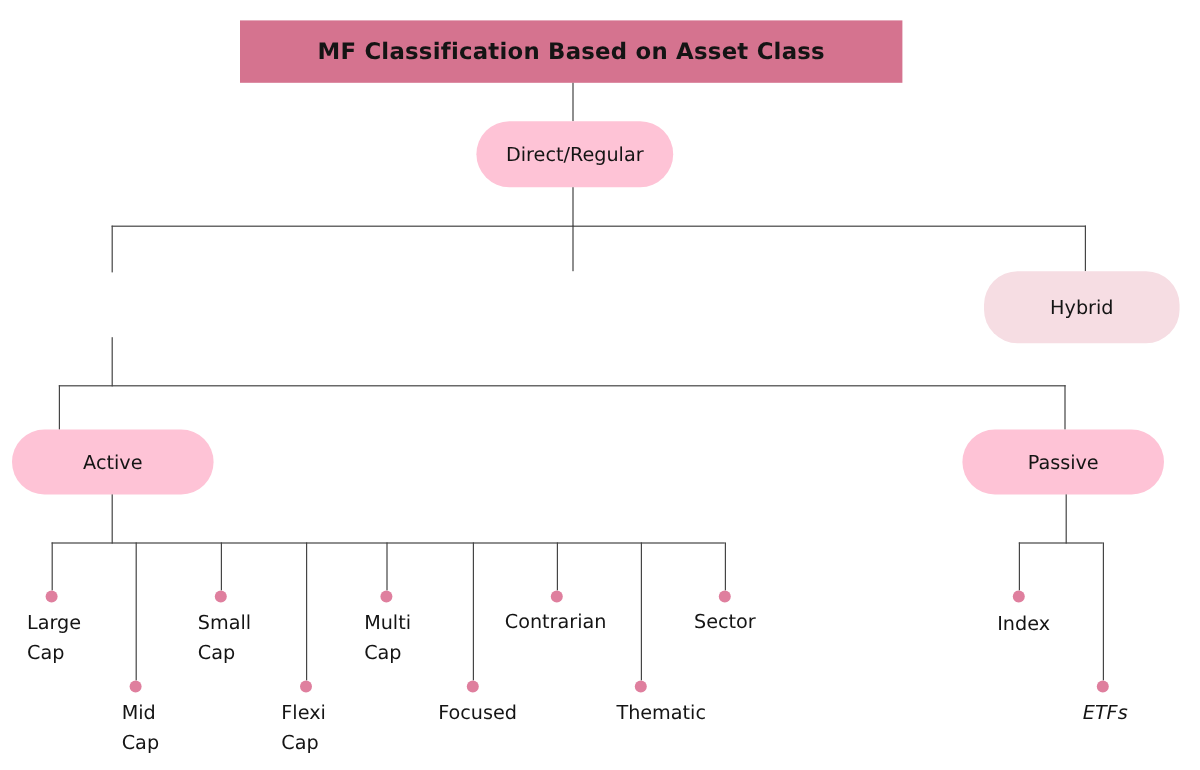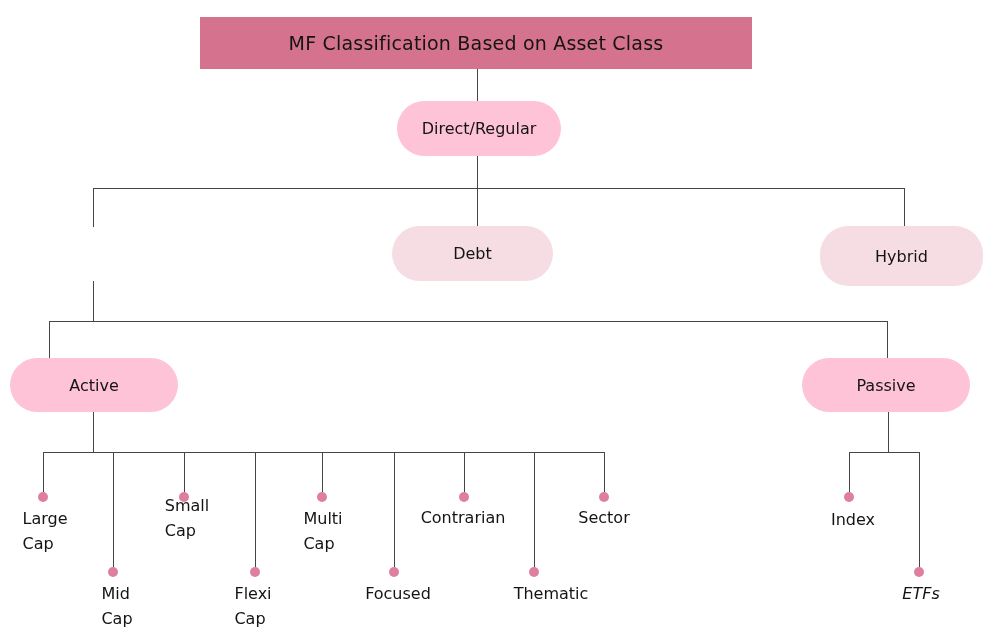--- a/index.html
+++ b/index.html
@@ -17,21 +17,21 @@
     width:1000px;height:642px;
     background:var(--bg);
     font-family:"DejaVu Sans","Liberation Sans",sans-serif;
     color:var(--text);
     overflow:hidden;
   }
   .banner{
     position:absolute;
     display:flex;align-items:center;justify-content:center;
     background:var(--banner);
-    font-size:19px;letter-spacing:.2px;
+    font-size:19px;letter-spacing:.2px;font-weight:bold;
   }
   .pill{
     position:absolute;
     display:flex;align-items:center;justify-content:center;
     border-radius:28px;
     font-size:16px;
   }
   .pill.bright{background:var(--pill-bright);}
   .pill.muted{background:var(--pill-muted);}
   .vline{position:absolute;width:1px;background:var(--line);}
@@ -58,21 +58,20 @@
   <div class="vline" style="left:477px;top:69px;height:32px;"></div>
 
   <div class="pill bright" style="left:397px;top:101px;width:164px;height:55px;text-align:center;">Direct/Regular</div>
 
   <div class="vline" style="left:477px;top:156px;height:33px;"></div>
   <div class="hline" style="left:93px;top:188px;width:812px;"></div>
   <div class="vline" style="left:93px;top:188px;height:39px;"></div>
   <div class="vline" style="left:477px;top:188px;height:38px;"></div>
   <div class="vline" style="left:904px;top:188px;height:38px;"></div>
 
-  <div class="pill muted" style="left:392px;top:226px;width:161px;height:55px;">Debt</div>
   <div class="pill muted" style="left:820px;top:226px;width:163px;height:60px;">Hybrid</div>
 
   <div class="vline" style="left:93px;top:281px;height:41px;"></div>
   <div class="hline" style="left:49px;top:321px;width:839px;"></div>
   <div class="vline" style="left:49px;top:321px;height:37px;"></div>
   <div class="vline" style="left:887px;top:321px;height:37px;"></div>
 
   <div class="pill bright" style="left:10px;top:358px;width:168px;height:54px;">Active</div>
   <div class="pill bright" style="left:802px;top:358px;width:168px;height:54px;">Passive</div>
 
@@ -87,21 +86,21 @@
   <div class="leaf-label" style="left:45px;top:507px;">Large
 Cap</div>
 
   <div class="vline" style="left:113px;top:452px;height:115px;"></div>
   <div class="dot" style="left:108px;top:567px;"></div>
   <div class="leaf-label" style="left:117px;top:582px;">Mid
 Cap</div>
 
   <div class="vline" style="left:184px;top:452px;height:40px;"></div>
   <div class="dot" style="left:179px;top:492px;"></div>
-  <div class="leaf-label" style="left:187px;top:494px;">Small
+  <div class="leaf-label" style="left:187px;top:507px;">Small
 Cap</div>
 
   <div class="vline" style="left:255px;top:452px;height:115px;"></div>
   <div class="dot" style="left:250px;top:567px;"></div>
   <div class="leaf-label" style="left:253px;top:582px;">Flexi
 Cap</div>
 
   <div class="vline" style="left:322px;top:452px;height:40px;"></div>
   <div class="dot" style="left:317px;top:492px;"></div>
   <div class="leaf-label" style="left:323px;top:507px;">Multi

